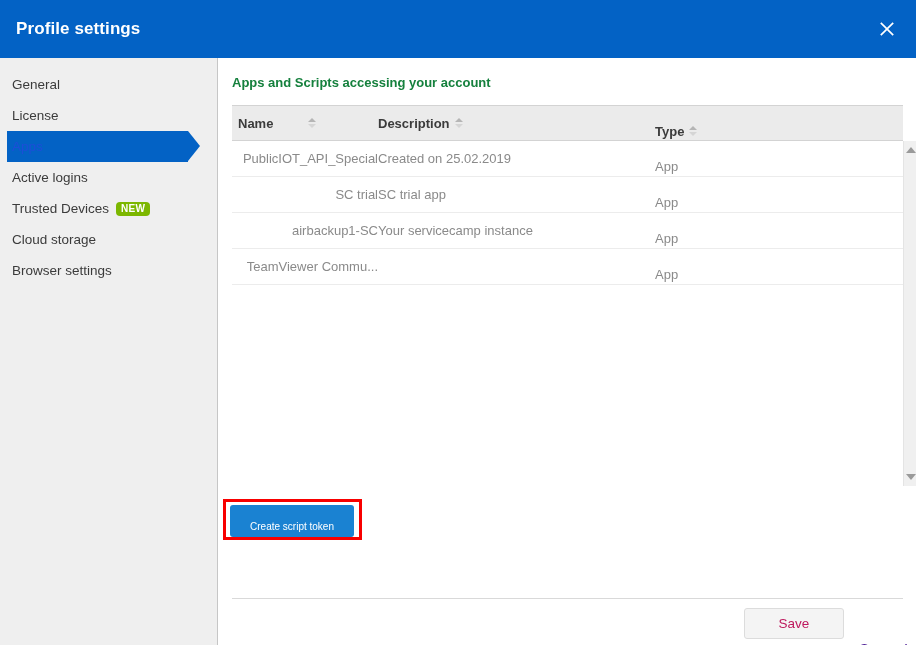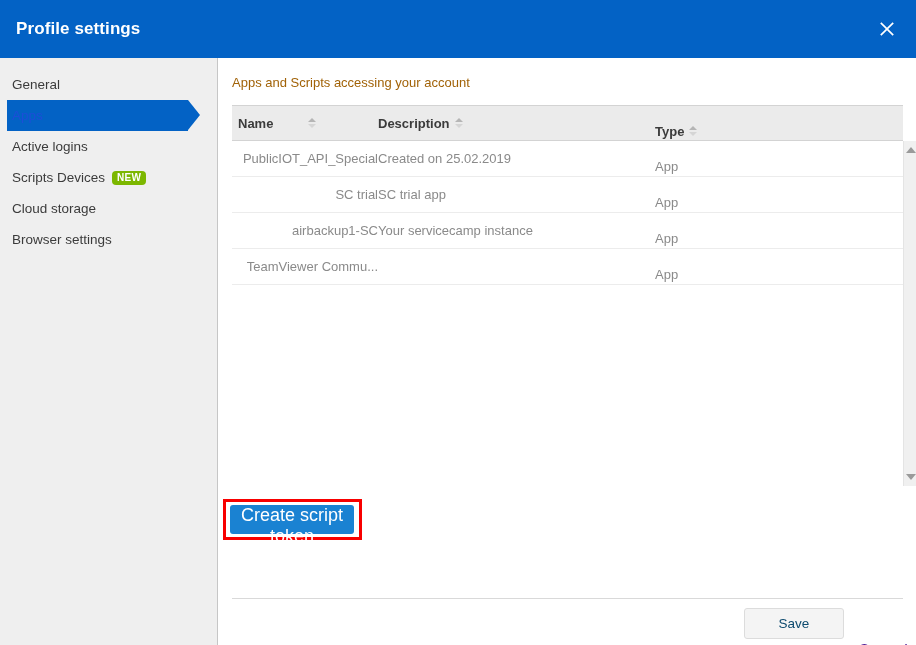--- a/index.html
+++ b/index.html
@@ -103,22 +103,22 @@
   .content {
     position: absolute;
     left: 219px; top: 58px;
     width: 697px; height: 587px;
     background: #ffffff;
   }
   .section-title {
     position: absolute;
     left: 13px; top: 17px;
     font-size: 13px;
-    font-weight: normal;
-    color: #a16207;
+    font-weight: bold;
+    color: #15803d;
   }
 
   
   .table-wrap {
     position: absolute;
     left: 13px; top: 47px;
     width: 671px;
   }
   .table-head {
     display: flex;
@@ -209,40 +209,40 @@
   }
   .create-btn {
     position: absolute;
     left: 11px; top: 447px;
     width: 124px; height: 29px;
     background: #1a82d2;
     color: #ffffff;
     border: none;
     border-radius: 3px;
     font-family: "Liberation Sans", sans-serif;
-    font-size: 18px;
-    cursor: pointer;
-    padding: 0;
+    font-size: 10px;
+    cursor: pointer;
+    padding: 16px;
   }
 
   
   .footer-divider {
     position: absolute;
     left: 13px; top: 540px;
     width: 671px; height: 1px;
     background: #d9d9d9;
   }
   .save-btn {
     position: absolute;
     left: 525px; top: 550px;
     width: 100px; height: 31px;
     background: #f4f4f4;
     border: 1px solid #dcdcdc;
     border-radius: 3px;
-    color: #0c4a6e;
+    color: #be185d;
     font-family: "Liberation Sans", sans-serif;
     font-size: 13.5px;
     cursor: default;
     padding: 0;
   }
   .cancel-link {
     position: absolute;
     left: 639px; top: 584px;
     font-size: 16px;
     color: #4c1d95;
@@ -264,33 +264,36 @@
   </div>
 </div>
 
 <div class="sidebar">
   <div class="nav-list">
 
     <div class="nav-item">
       <span class="nav-label">General</span>
     </div>
 
+    <div class="nav-item">
+      <span class="nav-label">License</span>
+    </div>
 
     <div class="nav-item active">
       <span class="nav-bg"></span>
       <span class="nav-arrow"></span>
       <span class="nav-label">Apps</span>
     </div>
 
     <div class="nav-item">
       <span class="nav-label">Active logins</span>
     </div>
 
     <div class="nav-item">
-      <span class="nav-label">Scripts Devices</span>
+      <span class="nav-label">Trusted Devices</span>
       <span class="badge-new">NEW</span>
     </div>
 
     <div class="nav-item">
       <span class="nav-label">Cloud storage</span>
     </div>
 
     <div class="nav-item">
       <span class="nav-label">Browser settings</span>
     </div>

